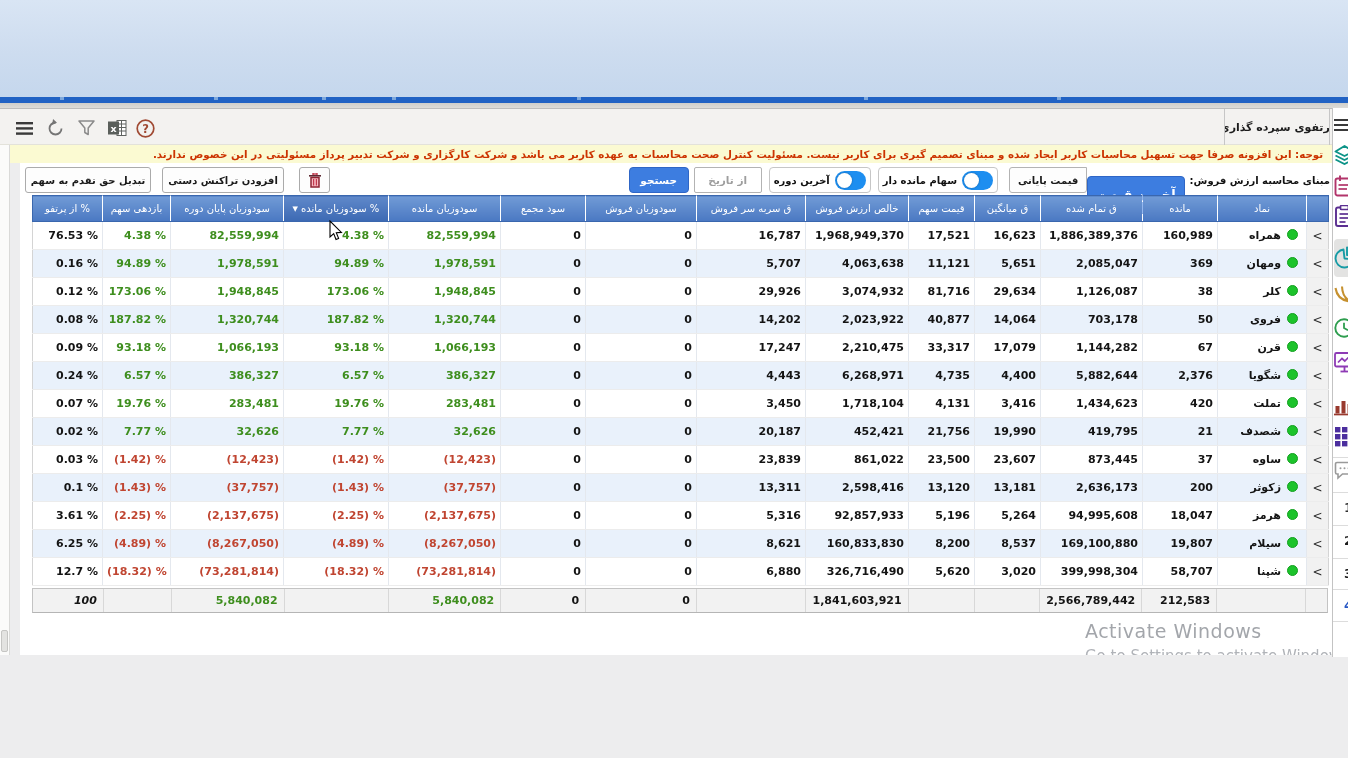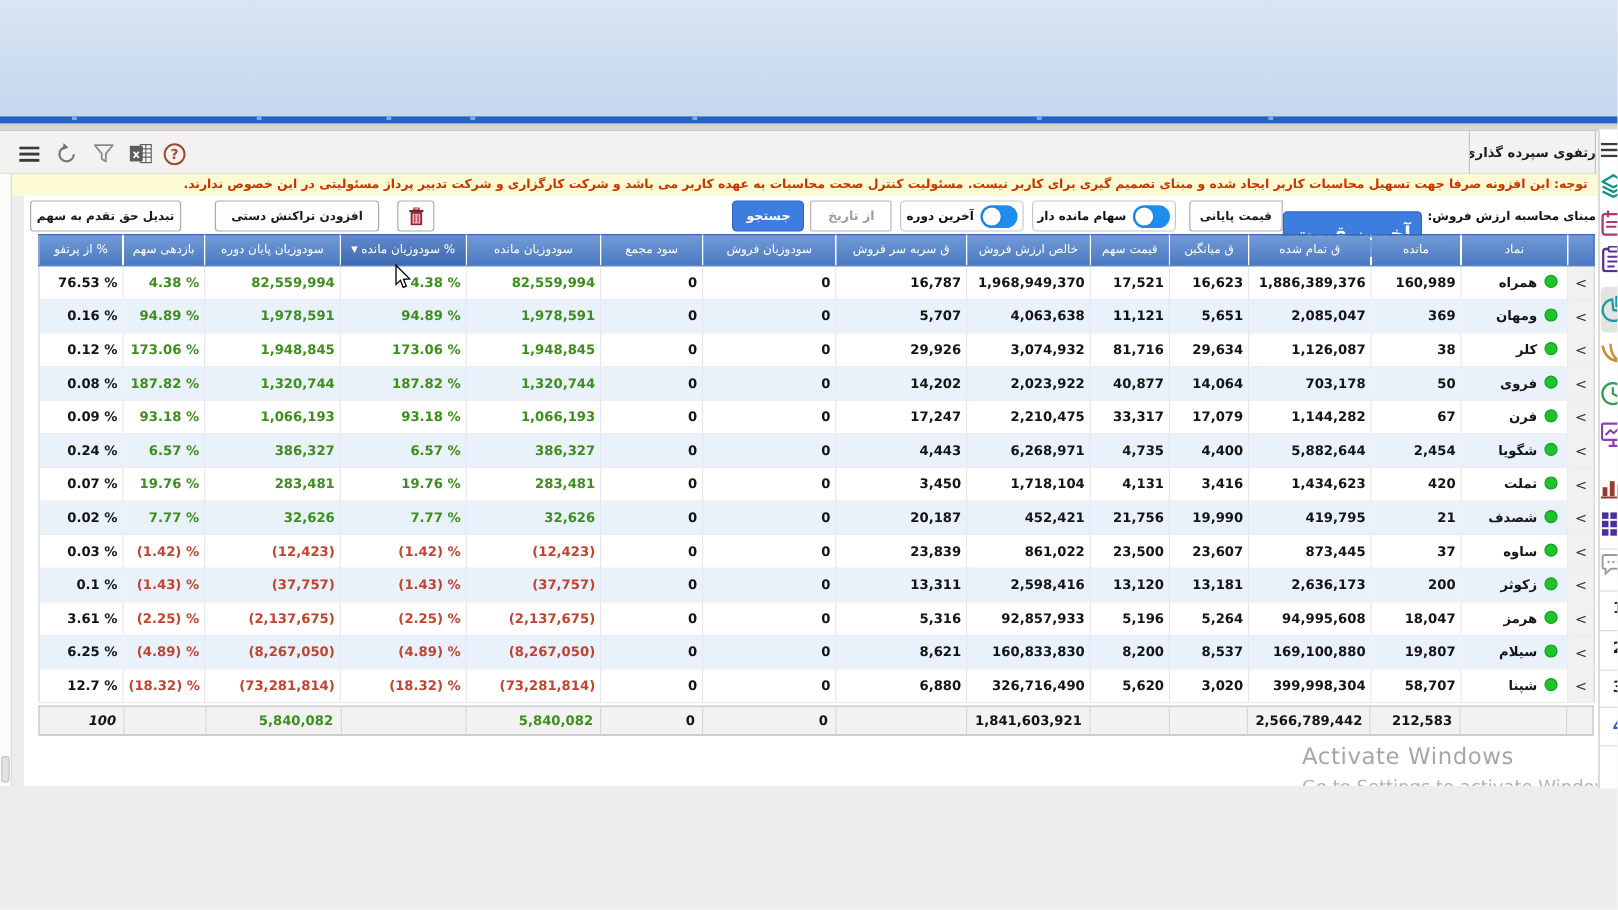--- a/index.html
+++ b/index.html
@@ -42,28 +42,28 @@
   .rscroll { position:absolute; left:1324px; top:163px; width:8px; height:492px; background:#f2f2f2; }
   .rscroll .thumb { position:absolute; left:1px; top:2px; width:6px; height:486px;
                     background:#c9c9c9; border-radius:3px; }
 
   
   .ctl-left { position:absolute; left:5px; top:2px; height:30px; display:flex; align-items:center; }
   .btn { height:26px; background:#fdfdfd; border:1px solid #ababab; border-radius:3px;
          font-family:"DejaVu Sans",sans-serif; font-size:10px; font-weight:bold; color:#1a1a1a;
          display:flex; align-items:center; justify-content:center; padding:0 10px; white-space:nowrap; }
   .btn-convert { width:126px; margin-right:11px; padding:0 2px; }
-  .btn-add { width:137px; margin-right:15px; padding:0 2px;margin-left:17px; }
+  .btn-add { width:122px; margin-right:15px; padding:0 2px; }
   .btn-trash { width:31px; padding:0; }
 
   .ctl-right { position:absolute; right:4px; top:2px; height:30px; display:flex; align-items:center;
                direction:rtl; }
   .basis-label { font-size:10px; font-weight:bold; color:#111; margin-left:5px; white-space:nowrap; }
   .seg-blue { height:38px; min-width:71px; background:#3d7de0; border:1px solid #2f66c6; border-radius:4px;
-              color:#fff; font-size:16px; font-weight:bold; display:flex; align-items:center; justify-content:center;
+              color:#fff; font-size:13px; font-weight:bold; display:flex; align-items:center; justify-content:center;
               padding:0 8px; white-space:nowrap;margin-top:29px; }
   .seg-white { height:26px; min-width:71px; background:#fdfdfd; border:1px solid #b3b3b3; border-left:1px solid #b3b3b3;
                border-radius:0 0 3px 3px; border-top-left-radius:3px; border-bottom-left-radius:3px;
                color:#1a1a1a; font-size:10px; font-weight:bold; display:flex; align-items:center; justify-content:center;
                padding:0 8px; margin-left:11px; white-space:nowrap; }
   .tgl-group { height:26px; background:#fff; border:1px solid #c6c6c6; border-radius:4px;
                display:flex; align-items:center; padding:0 4px; margin-left:7px; }
   .tgl-pill { width:31px; height:19px; background:#1d8ef0; border-radius:10px; position:relative; flex:0 0 auto; }
   .tgl-knob { position:absolute; left:2px; top:2px; width:15px; height:15px; background:#fff; border-radius:50%;
               box-shadow:0 0 2px rgba(0,0,0,.35); }
@@ -350,21 +350,21 @@
           <td class="num">0</td>
           <td class="num green">1,066,193</td>
           <td class="num green">93.18 %</td>
           <td class="num green">1,066,193</td>
           <td class="num green">93.18 %</td>
           <td class="num">0.09 %</td>
         </tr>
         <tr class="odd">
           <td class="expander">&lt;</td>
           <td class="symbol"><span class="dot"></span><span>شگویا</span></td>
-          <td class="num">2,454</td>
+          <td class="num">2,376</td>
           <td class="num">5,882,644</td>
           <td class="num">4,400</td>
           <td class="num">4,735</td>
           <td class="num">6,268,971</td>
           <td class="num">4,443</td>
           <td class="num">0</td>
           <td class="num">0</td>
           <td class="num green">386,327</td>
           <td class="num green">6.57 %</td>
           <td class="num green">386,327</td>

